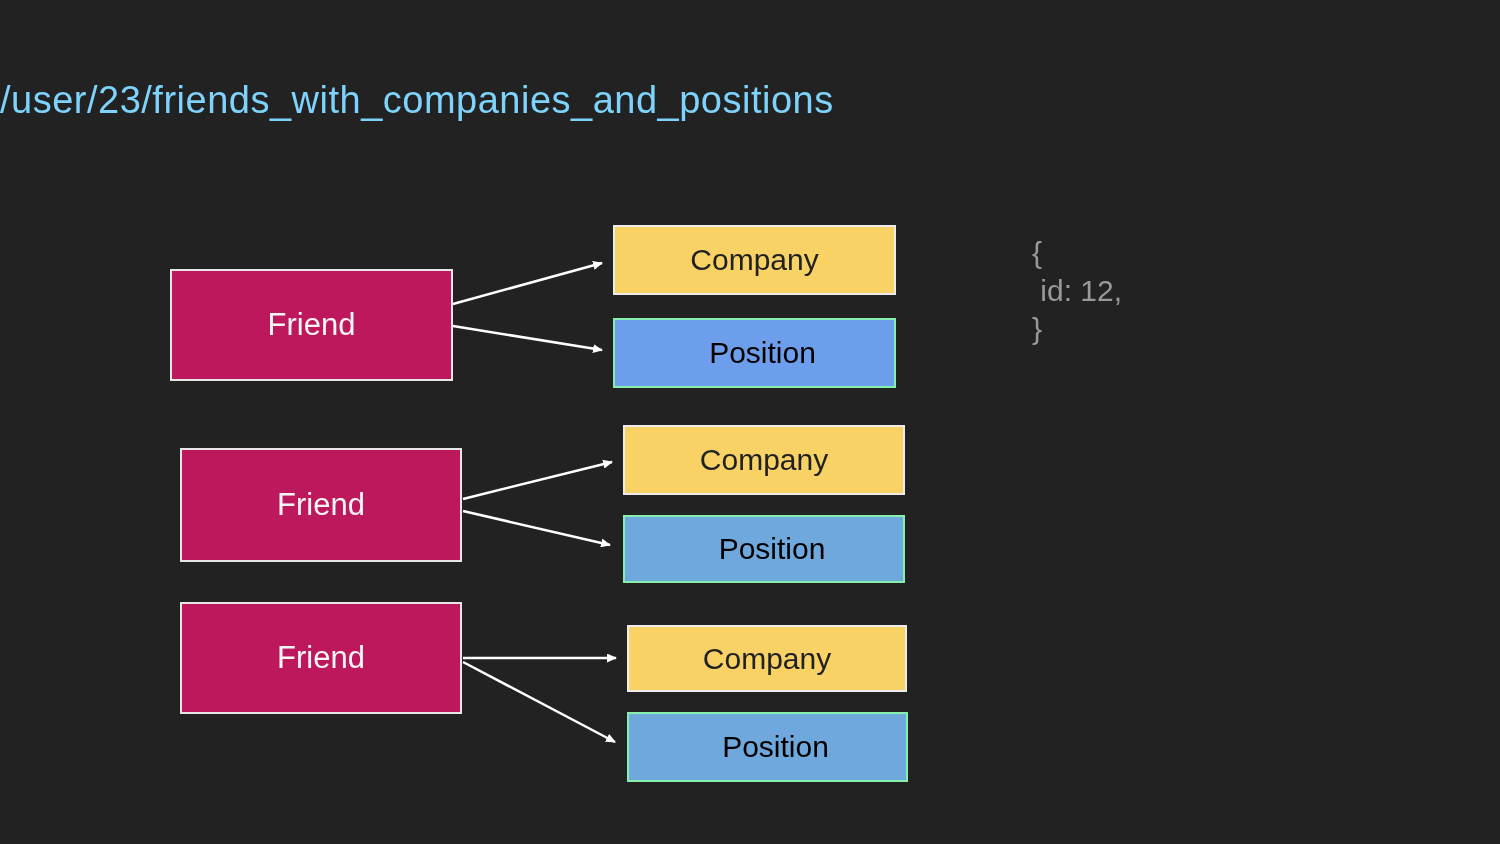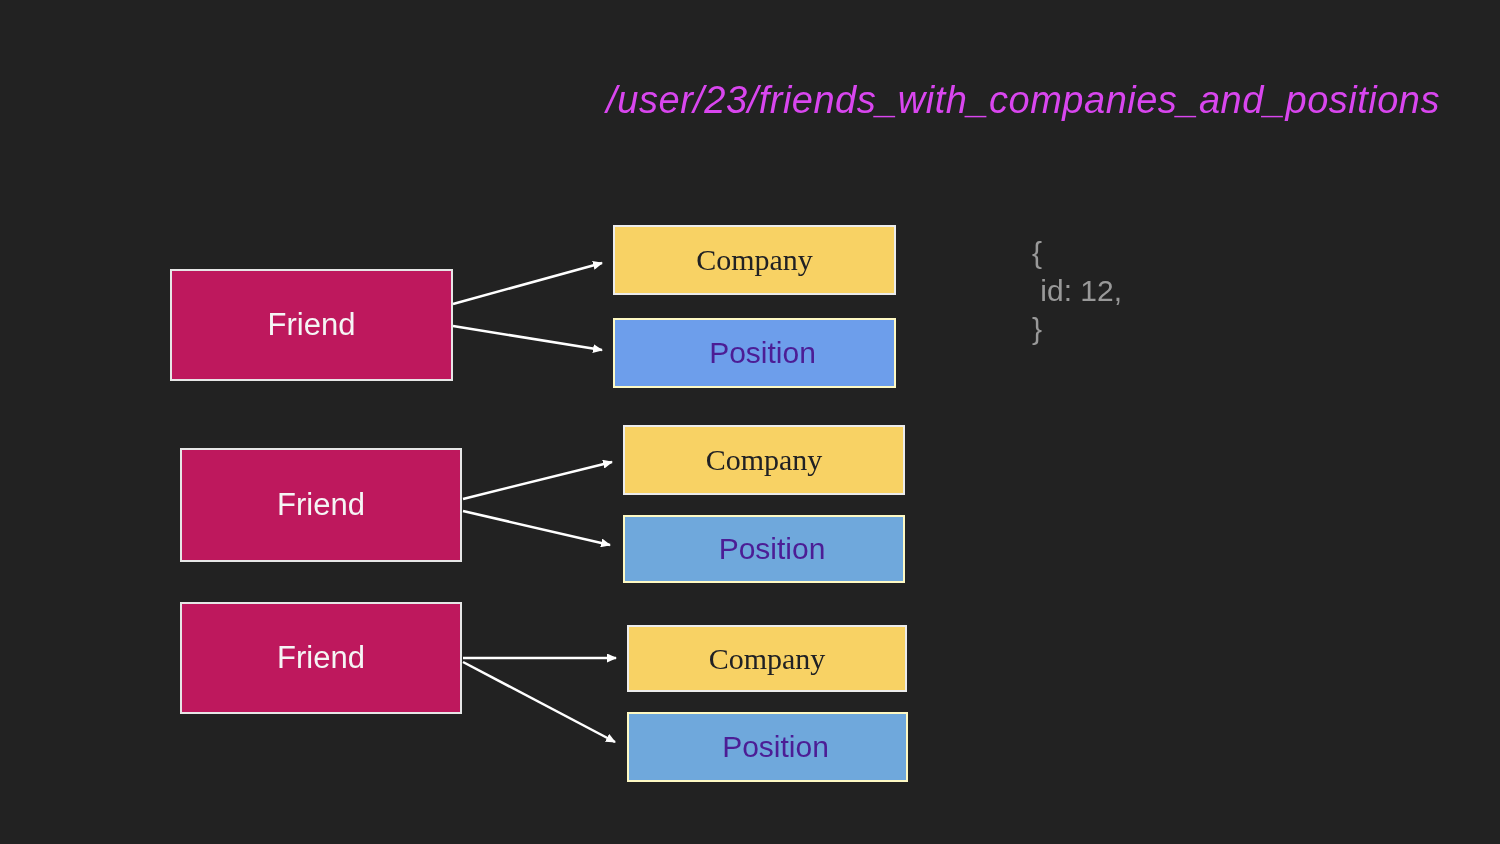--- a/index.html
+++ b/index.html
@@ -9,50 +9,48 @@
     height: 844px;
     background: #222222;
     overflow: hidden;
     font-family: "Liberation Sans", sans-serif;
   }
   .title {
     position: absolute;
     top: 78px;
     left: 0;
     width: 1440px;
-    text-align: right;
+    text-align: left;
     font-size: 38px;
     line-height: 44px;
-    color: #d946ef;
+    color: #7dd3fc;
     letter-spacing: 0.5px;
-    font-style: italic;
   }
   .box {
     position: absolute;
     display: flex;
     align-items: center;
     justify-content: center;
     box-sizing: border-box;
   }
   .friend-box {
     background: #be185d;
     border: 2px solid #e6e6e6;
     color: #f5f5f5;
     font-size: 31px;
   }
   .company-box {
     background: #f8d264;
     border: 2px solid #ececec;
     color: #202124;
     font-size: 30px;
-    font-family: Liberation Serif, serif;
   }
   .position-box {
-    border: 2px solid #fef9c3;
-    color: #4c1d95;
+    border: 2px solid #86efac;
+    color: #000000;
     font-size: 30px;
     padding-left: 16px;
   }
   .position-vivid { background: #6d9eeb; }
   .position-light { background: #6fa8dc; }
   .arrows {
     position: absolute;
     top: 0; left: 0;
     width: 1500px;
     height: 844px;

